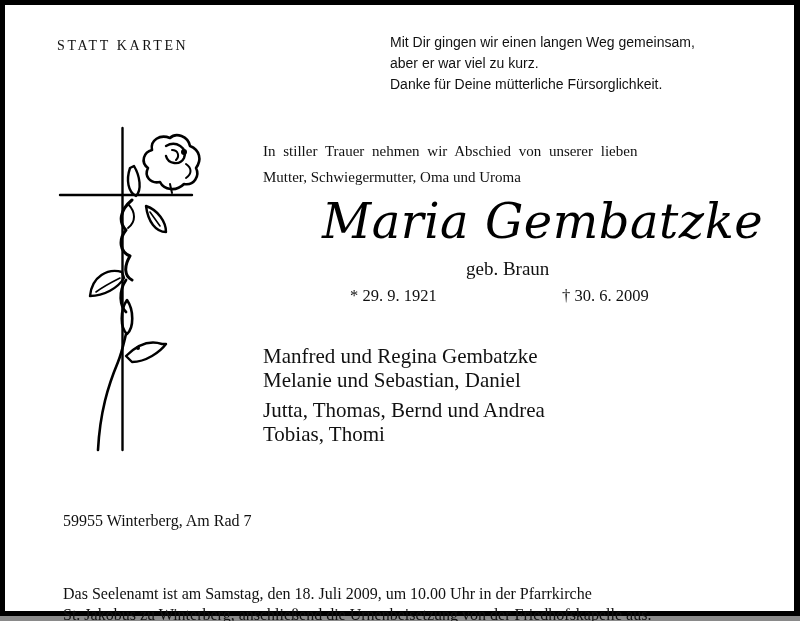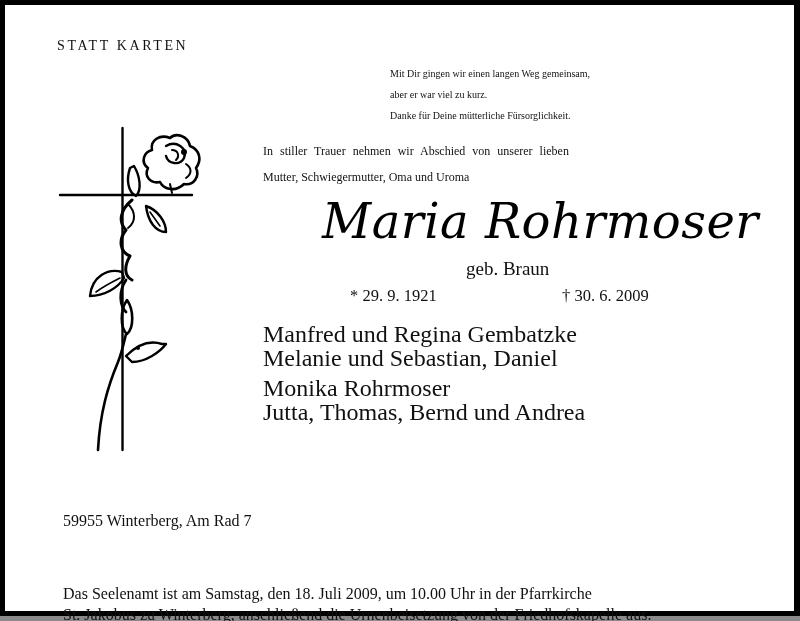--- a/index.html
+++ b/index.html
@@ -14,32 +14,32 @@
     box-sizing: border-box;
     border-top: 5px solid #000; border-left: 5px solid #000;
     border-right: 6px solid #000; border-bottom: 5px solid #000;
     background: #fff;
   }
   .abs { position: absolute; white-space: nowrap; }
   .statt {
     left: 57px; top: 38px; font-size: 14px; letter-spacing: 2.6px;
     font-family: "Liberation Serif", serif; color: #111;
   }
-  .verse { left: 390px; top: 63px; font-size: 10px; line-height: 21px; font-family: Liberation Serif, serif; }
+  .verse { left: 390px; top: 32px; font-size: 14px; line-height: 21px; font-family: Liberation Sans, sans-serif; }
   .verse div { white-space: nowrap; }
-  .intro { left: 263px; top: 138px; font-size: 12px; line-height: 26px; font-family: "Liberation Serif", serif; }
+  .intro { left: 263px; top: 138px; font-size: 15px; line-height: 26px; font-family: "Liberation Serif", serif; }
   .intro .l1 { word-spacing: 4px; }
   .name {
     left: 322px; top: 193px; font-size: 48px; font-style: italic;
     font-family: "DejaVu Serif", serif; letter-spacing: 0.5px; color: #000;
   }
   .nee { left: 466px; top: 258px; font-size: 19px; font-family: "Liberation Serif", serif; }
   .born { left: 350px; top: 286px; font-size: 16.5px; font-family: "Liberation Serif", serif; }
   .died { left: 562px; top: 286px; font-size: 16.5px; font-family: "Liberation Serif", serif; }
-  .mourners { left: 263px; top: 322px; font-size: 24px; line-height: 24px; font-family: "Liberation Serif", serif; }
+  .mourners { left: 263px; top: 344px; font-size: 21px; line-height: 24px; font-family: "Liberation Serif", serif; }
   .mourners .group { margin-bottom: 6px; }
   .mourners .line { white-space: nowrap; }
   .address { left: 63px; top: 512px; font-size: 16px; font-family: "Liberation Serif", serif; }
   .service { left: 63px; top: 551px; font-size: 16px; line-height: 21px; font-family: "Liberation Serif", serif; margin-top: 32px; }
   .service div { white-space: nowrap; }
   .illustration { position: absolute; left: 55px; top: 120px; }
 </style>
 </head>
 <body>
 
@@ -87,33 +87,33 @@
 
     <path d="M126 334 C124 342 122 352 118 362 C108 386 100 412 98 450" stroke-width="2.6"></path>
   </g>
 </svg>
 
 <div class="abs intro">
   <div class="l1">In stiller Trauer nehmen wir Abschied von unserer lieben</div>
   <div>Mutter, Schwiegermutter, Oma und Uroma</div>
 </div>
 
-<div class="abs name">Maria Rohrmoser</div>
+<div class="abs name">Maria Gembatzke</div>
 <div class="abs nee">geb. Braun</div>
 <div class="abs born">* 29. 9. 1921</div>
 <div class="abs died">† 30. 6. 2009</div>
 
 <div class="abs mourners">
   <div class="group">
     <div class="line">Manfred und Regina Gembatzke</div>
     <div class="line">Melanie und Sebastian, Daniel</div>
   </div>
   <div class="group">
-    <div class="line">Monika Rohrmoser</div>
     <div class="line">Jutta, Thomas, Bernd und Andrea</div>
+    <div class="line">Tobias, Thomi</div>
   </div>
 </div>
 
 <div class="abs address">59955 Winterberg, Am Rad 7</div>
 
 <div class="abs service">
   <div>Das Seelenamt ist am Samstag, den 18. Juli 2009, um 10.00 Uhr in der Pfarrkirche</div>
   <div>St. Jakobus zu Winterberg, anschließend die Urnenbeisetzung von der Friedhofskapelle aus.</div>
 </div>
 

